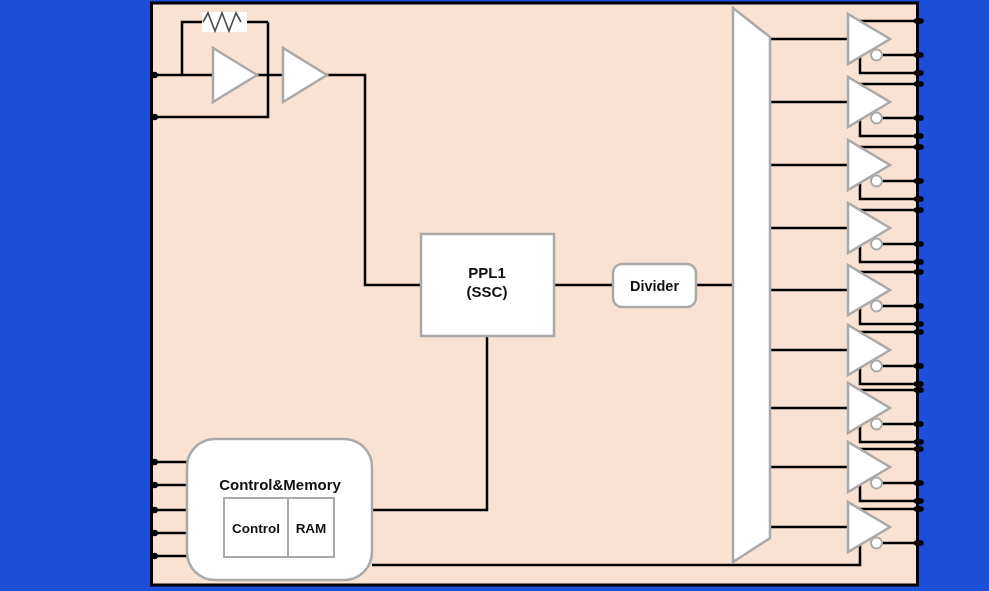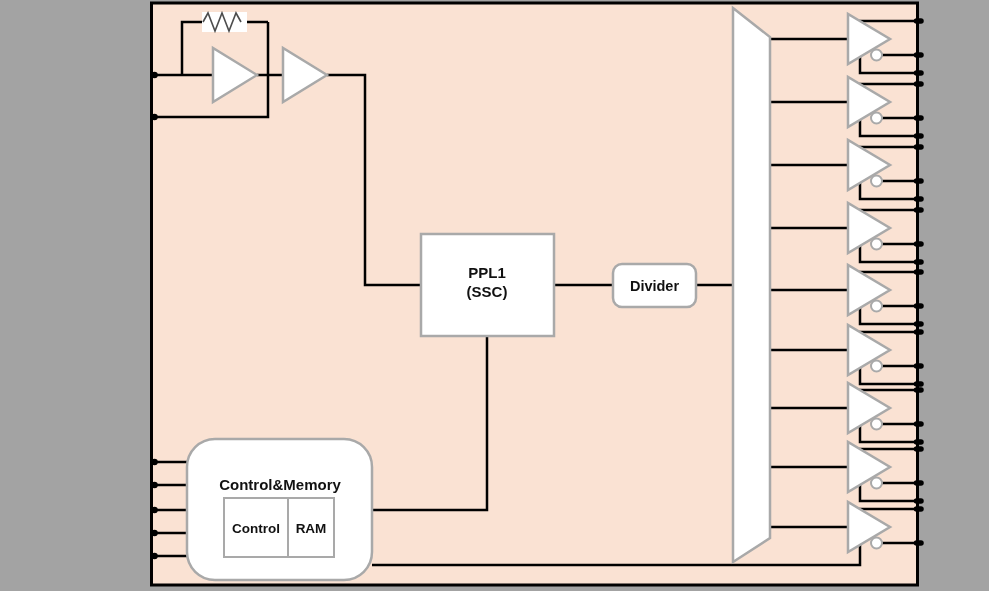--- a/index.html
+++ b/index.html
@@ -1,16 +1,16 @@
 <!DOCTYPE html>
 <html><head>
 <meta charset="utf-8">
 <style>
   html,body{margin:0;padding:0;background:#000;}
-  .stage{position:relative;width:989px;height:591px;background:#a3a3a3;overflow:hidden;
+  .stage{position:relative;width:989px;height:591px;background:#1d4ed8;overflow:hidden;
          font-family:"Liberation Sans", sans-serif;}
   svg{display:block;}
   text{font-family:"Liberation Sans", sans-serif;font-weight:bold;fill:#111;}
   .t15{font-size:15px;} .t14{font-size:14.5px;} .t13{font-size:13.5px;}
 </style>
 </head>
 <body>
 
 <div class="stage">
 <svg id="diagram-svg" width="989" height="591" viewBox="0 0 989 591">

